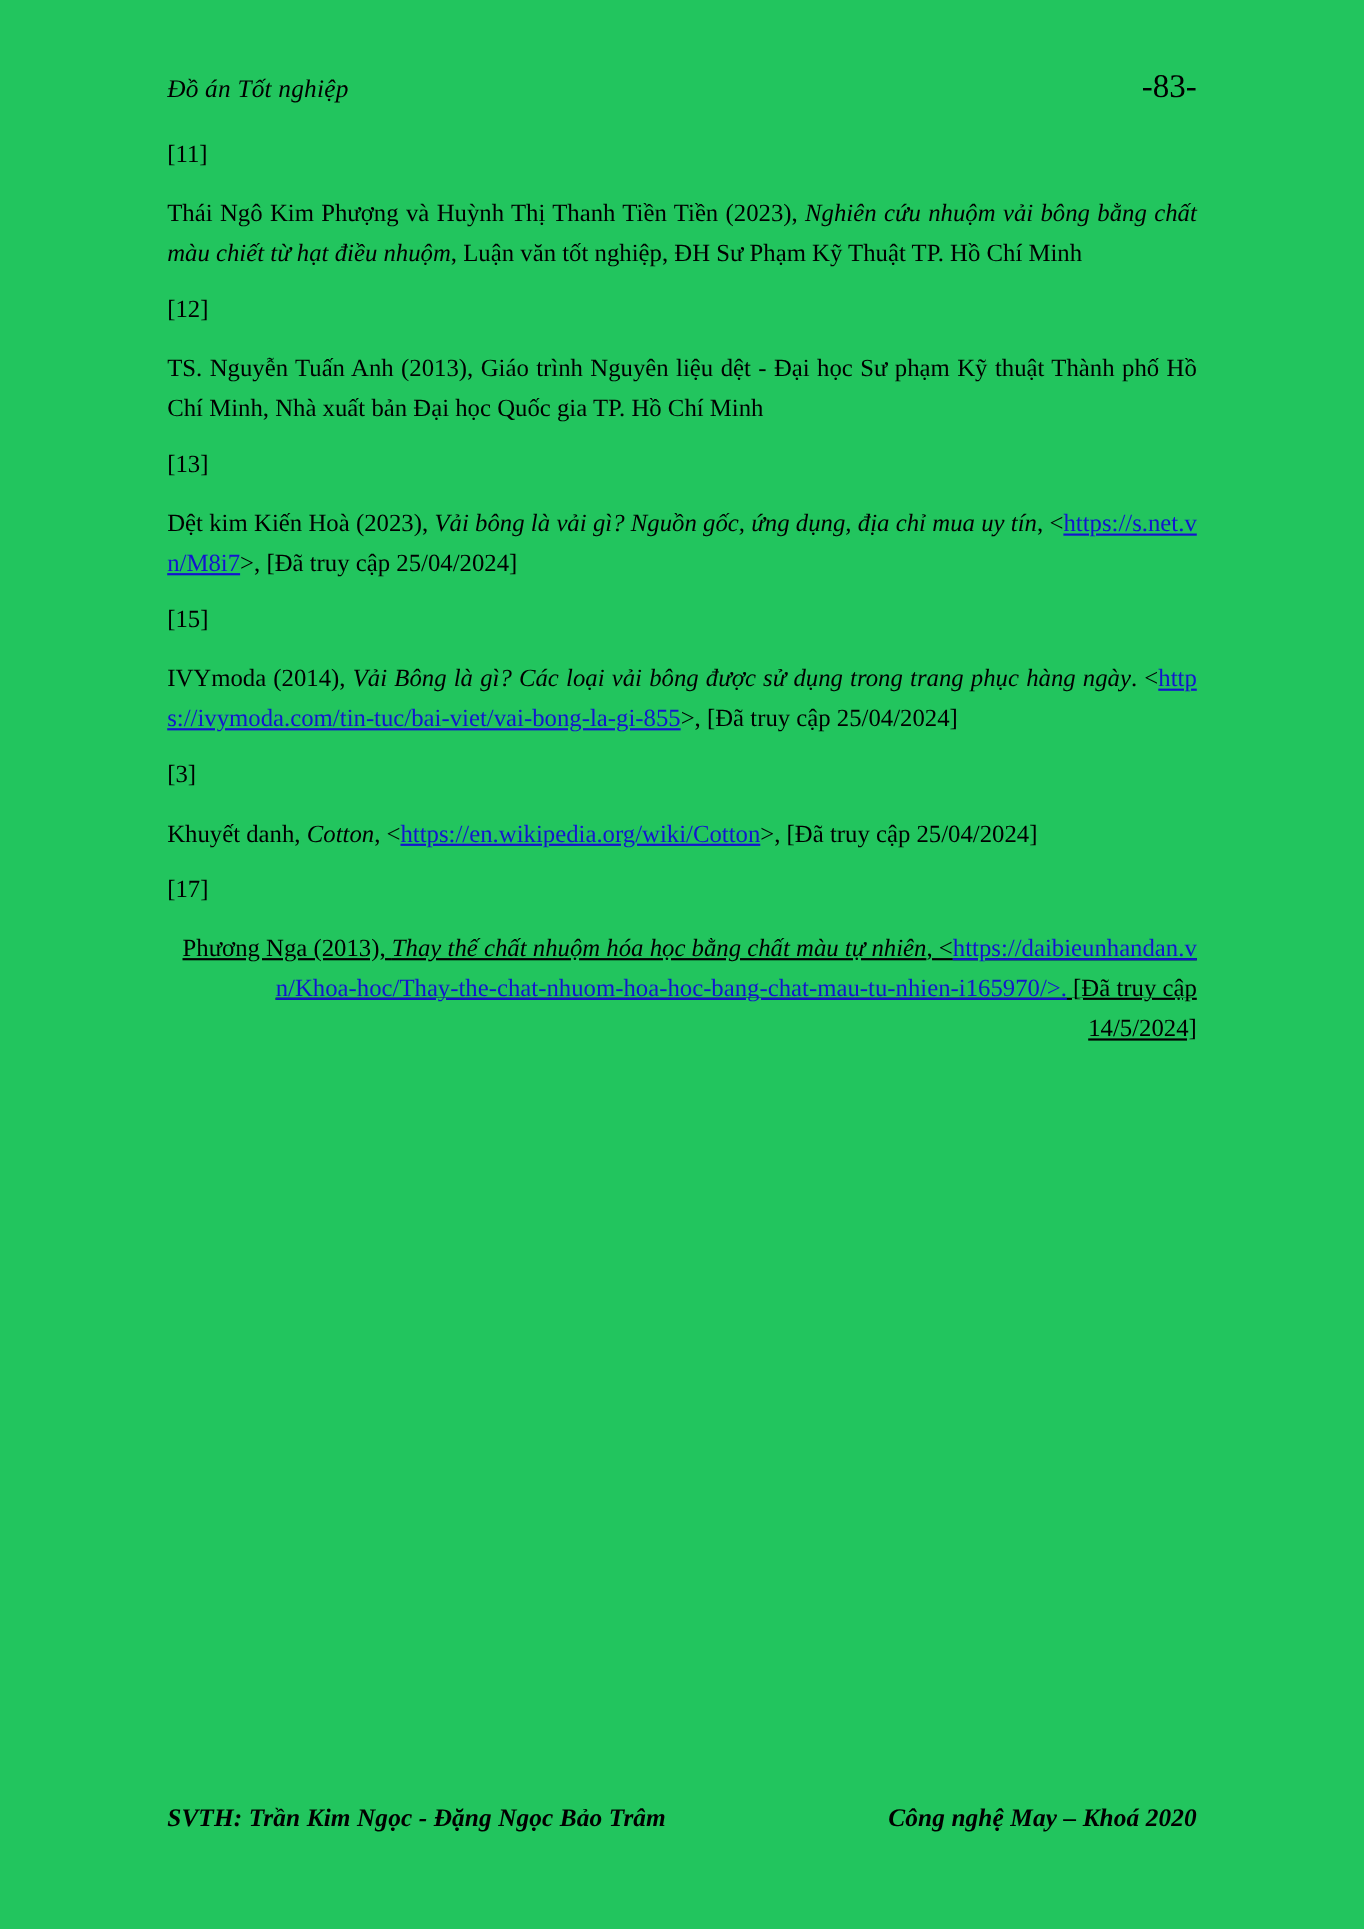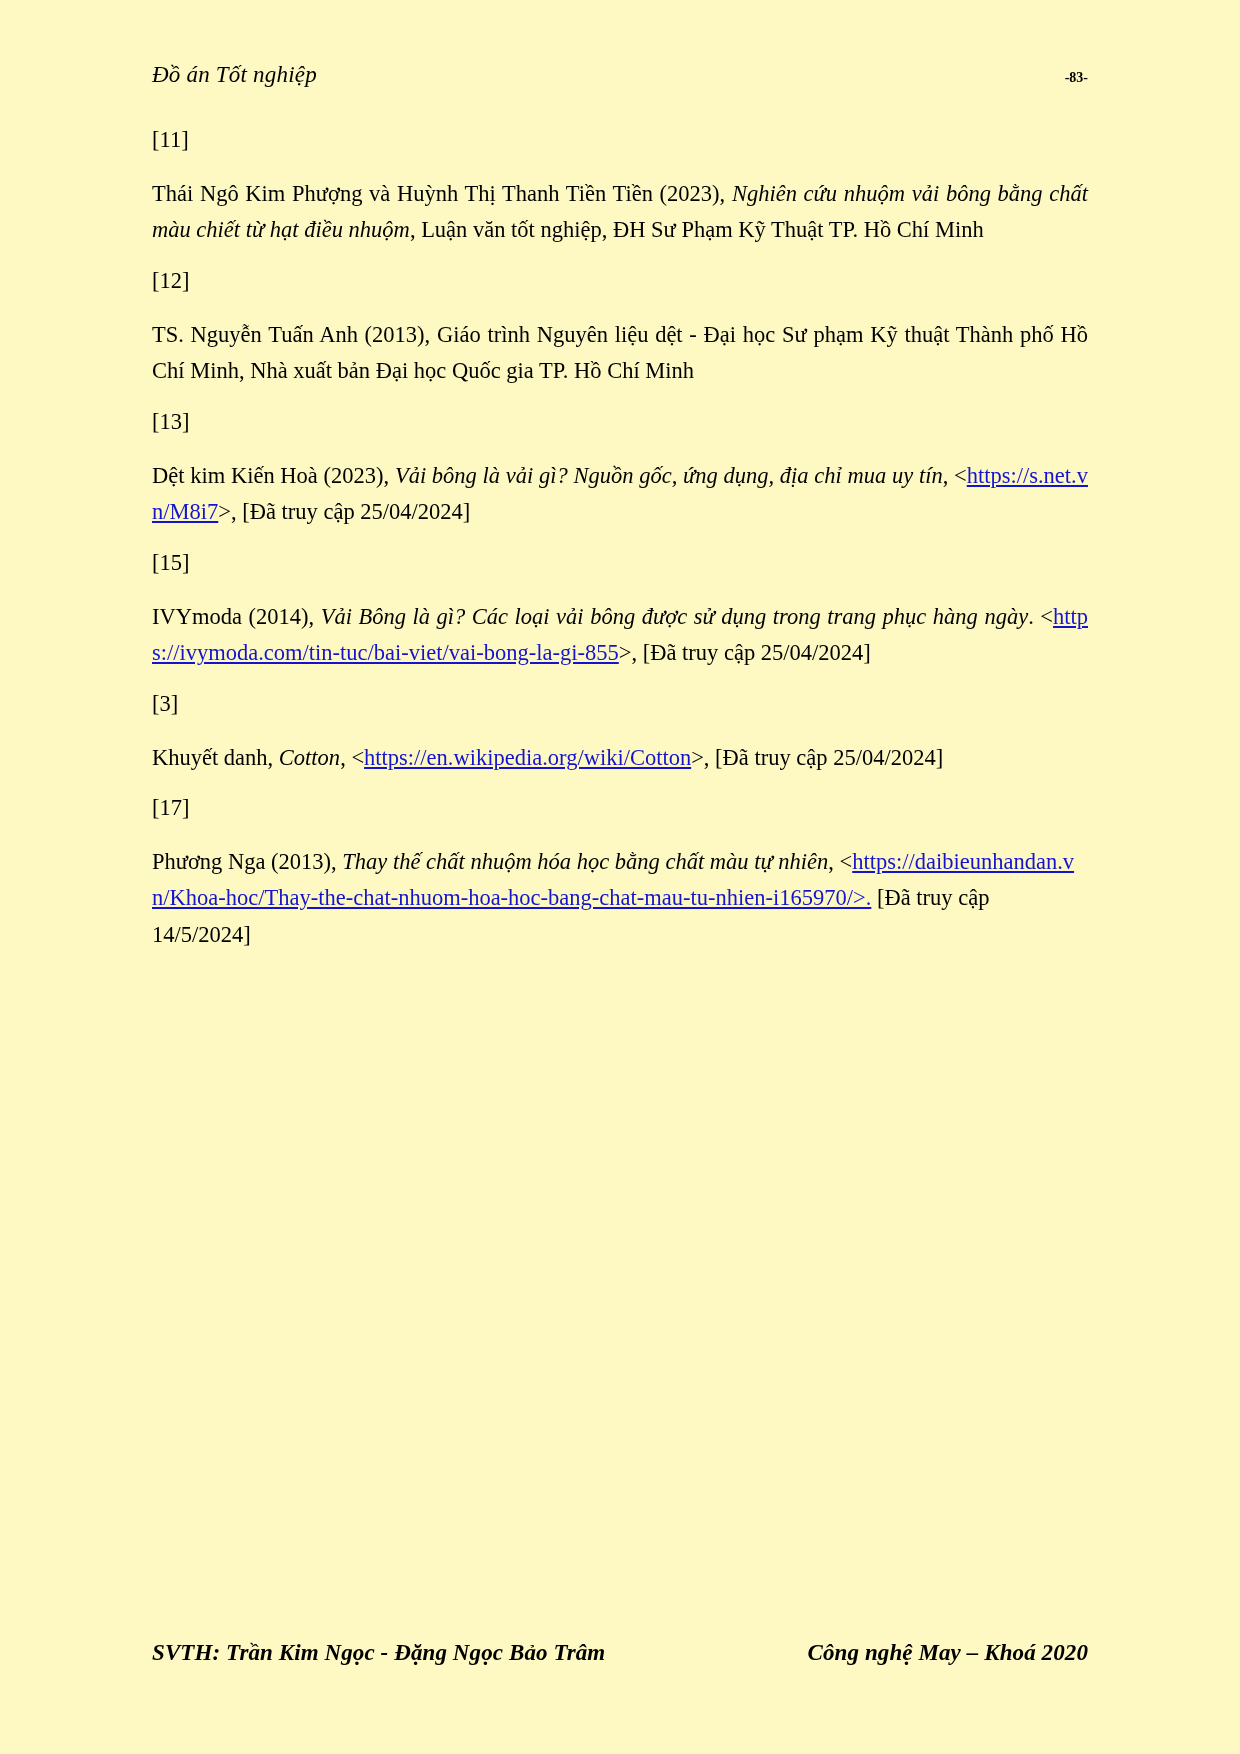--- a/index.html
+++ b/index.html
@@ -4,43 +4,43 @@
 <style>
   html, body {
     margin: 0;
     padding: 0;
     background: #ffffff;
   }
   .page {
     position: relative;
     width: 1240px;
     height: 1754px;
-    background: #fef9c3;
+    background: #22c55e;
     margin: 0 auto;
     font-family: "Liberation Serif", serif;
     color: #000000;
     overflow: hidden;
   }
   .header {
     position: absolute;
     top: 62px;
     left: 152px;
     right: 152px;
     display: flex;
     align-items: baseline;
     justify-content: space-between;
   }
   .header-left {
     font-style: italic;
     font-size: 23px;
     letter-spacing: 0.2px;
   }
   .header-right {
-    font-weight: bold;
-    font-size: 14px;
+    font-weight: normal;
+    font-size: 30px;
   }
   .content {
     position: absolute;
     top: 122px;
     left: 152px;
     width: 936px;
   }
   .ref {
     display: flex;
     align-items: flex-start;
@@ -55,21 +55,22 @@
     flex: 0 0 54px;
     text-align: left;
     white-space: nowrap;
   }
   .ref-body {
     flex: 1 1 auto;
     text-align: justify;
     text-justify: inter-word;
   }
   .ref-body.nojustify {
-    text-align: left;
+    text-align: right;
+    text-decoration: underline;
   }
   i { font-style: italic; }
   a.link {
     color: #1414cf;
     text-decoration: underline;
     word-break: break-all;
   }
   .footer {
     position: absolute;
     bottom: 88px;

